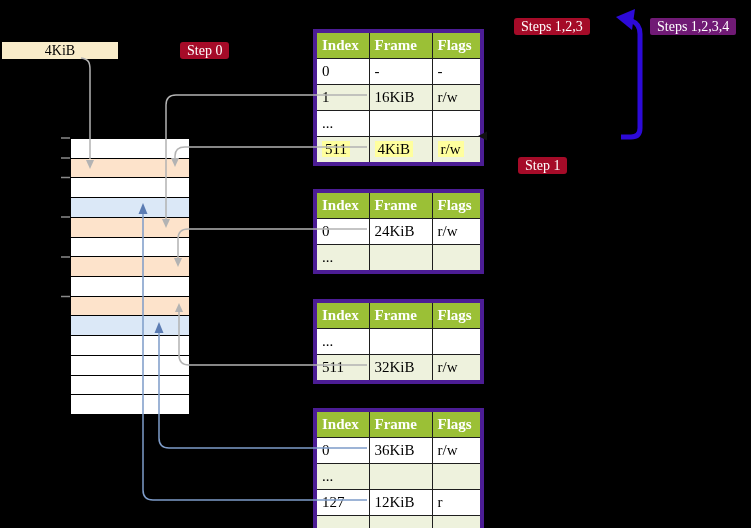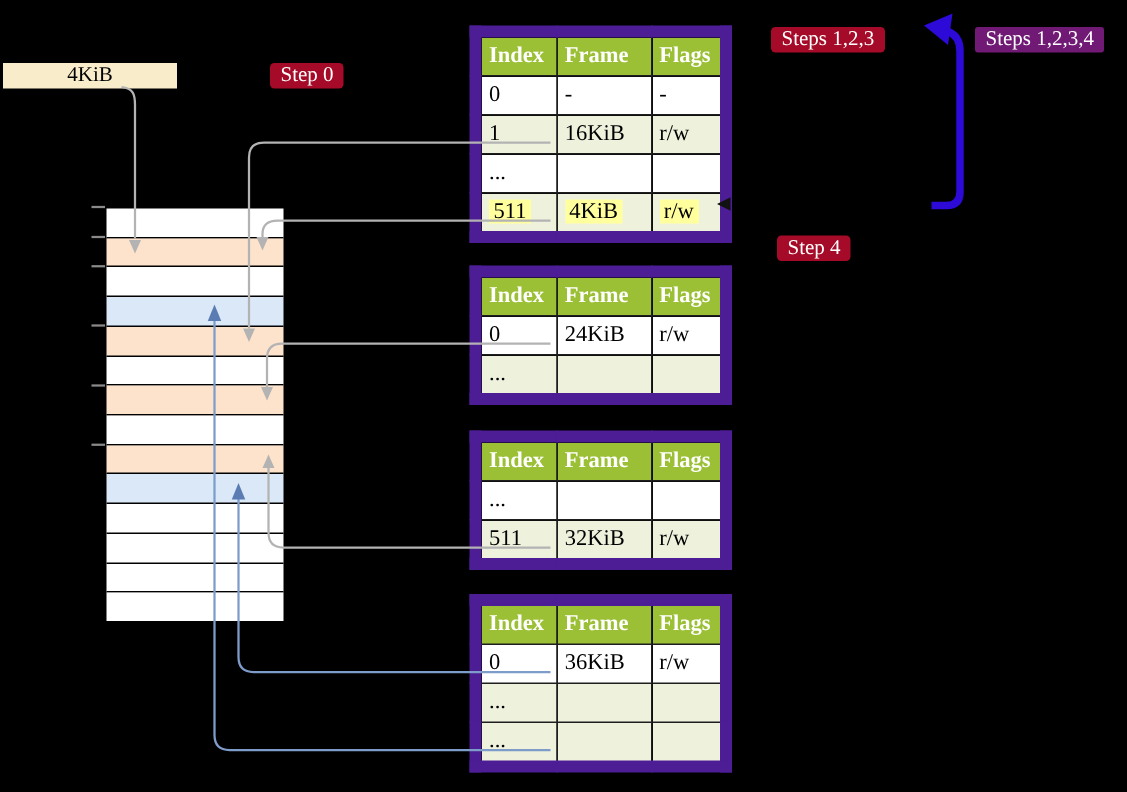--- a/index.html
+++ b/index.html
@@ -20,42 +20,42 @@
 
   
   #strip{position:absolute;left:70px;top:138px;width:120px;height:277px;
          border:1px solid #000;box-sizing:border-box;display:flex;flex-direction:column;}
   .mrow{flex:1;border-bottom:1px solid #000;box-sizing:border-box;}
   .mrow:last-child{border-bottom:none;}
   .c-white{background:#ffffff;} .c-peach{background:#fde3cb;} .c-blue{background:#dbe8f7;}
 
   
   table.pt{position:absolute;border-collapse:collapse;table-layout:fixed;
-           border:8px solid #4c1d95;font-size:15px;}
+           border:4px solid #4c1d95;font-size:15px;margin-top:12px;}
   table.pt th{background:#9bc036;color:#fff;font-weight:bold;text-align:left;}
   table.pt th,table.pt td{border:1px solid #1e1e1e;height:25px;padding:0 0 0 5px;
            overflow:hidden;white-space:nowrap;}
   table.pt tr.alt td{background:#eef2dd;}
   table.pt tr.plain td{background:#ffffff;}
   .hl{background:#ffff9e;padding:0 3px;}
   #pt1{left:313px;top:17px;} #pt2{left:313px;top:177px;}
   #pt3{left:313px;top:287px;} #pt4{left:313px;top:396px;}
 
   svg#overlay{position:absolute;left:0;top:0;pointer-events:none;}
 </style>
 </head>
 <body>
 
 <div id="canvas">
 
   <div id="label-4kib">4KiB</div>
   <div id="label-step0" class="chip red">Step 0</div>
   <div id="label-steps123" class="chip red">Steps 1,2,3</div>
   <div id="label-steps1234" class="chip blue">Steps 1,2,3,4</div>
-  <div id="label-step4" class="chip red">Step 4</div>
+  <div id="label-step4" class="chip red">Step 1</div>
 
   <div id="strip">
       <div class="mrow c-white"></div>
       <div class="mrow c-peach"></div>
       <div class="mrow c-white"></div>
       <div class="mrow c-blue"></div>
       <div class="mrow c-peach"></div>
       <div class="mrow c-white"></div>
       <div class="mrow c-peach"></div>
       <div class="mrow c-white"></div>
@@ -171,20 +171,25 @@
       <tbody>
         <tr class="plain">
           <td>0</td>
           <td>36KiB</td>
           <td>r/w</td>
         </tr>
         <tr class="alt">
           <td>...</td>
           <td></td>
           <td></td>
+        </tr>
+        <tr class="plain">
+          <td>127</td>
+          <td>12KiB</td>
+          <td>r</td>
         </tr>
         <tr class="alt">
           <td>...</td>
           <td></td>
           <td></td>
         </tr>
       </tbody>
     </table>
 
   <svg id="overlay" width="751" height="528" viewBox="0 0 751 528">

